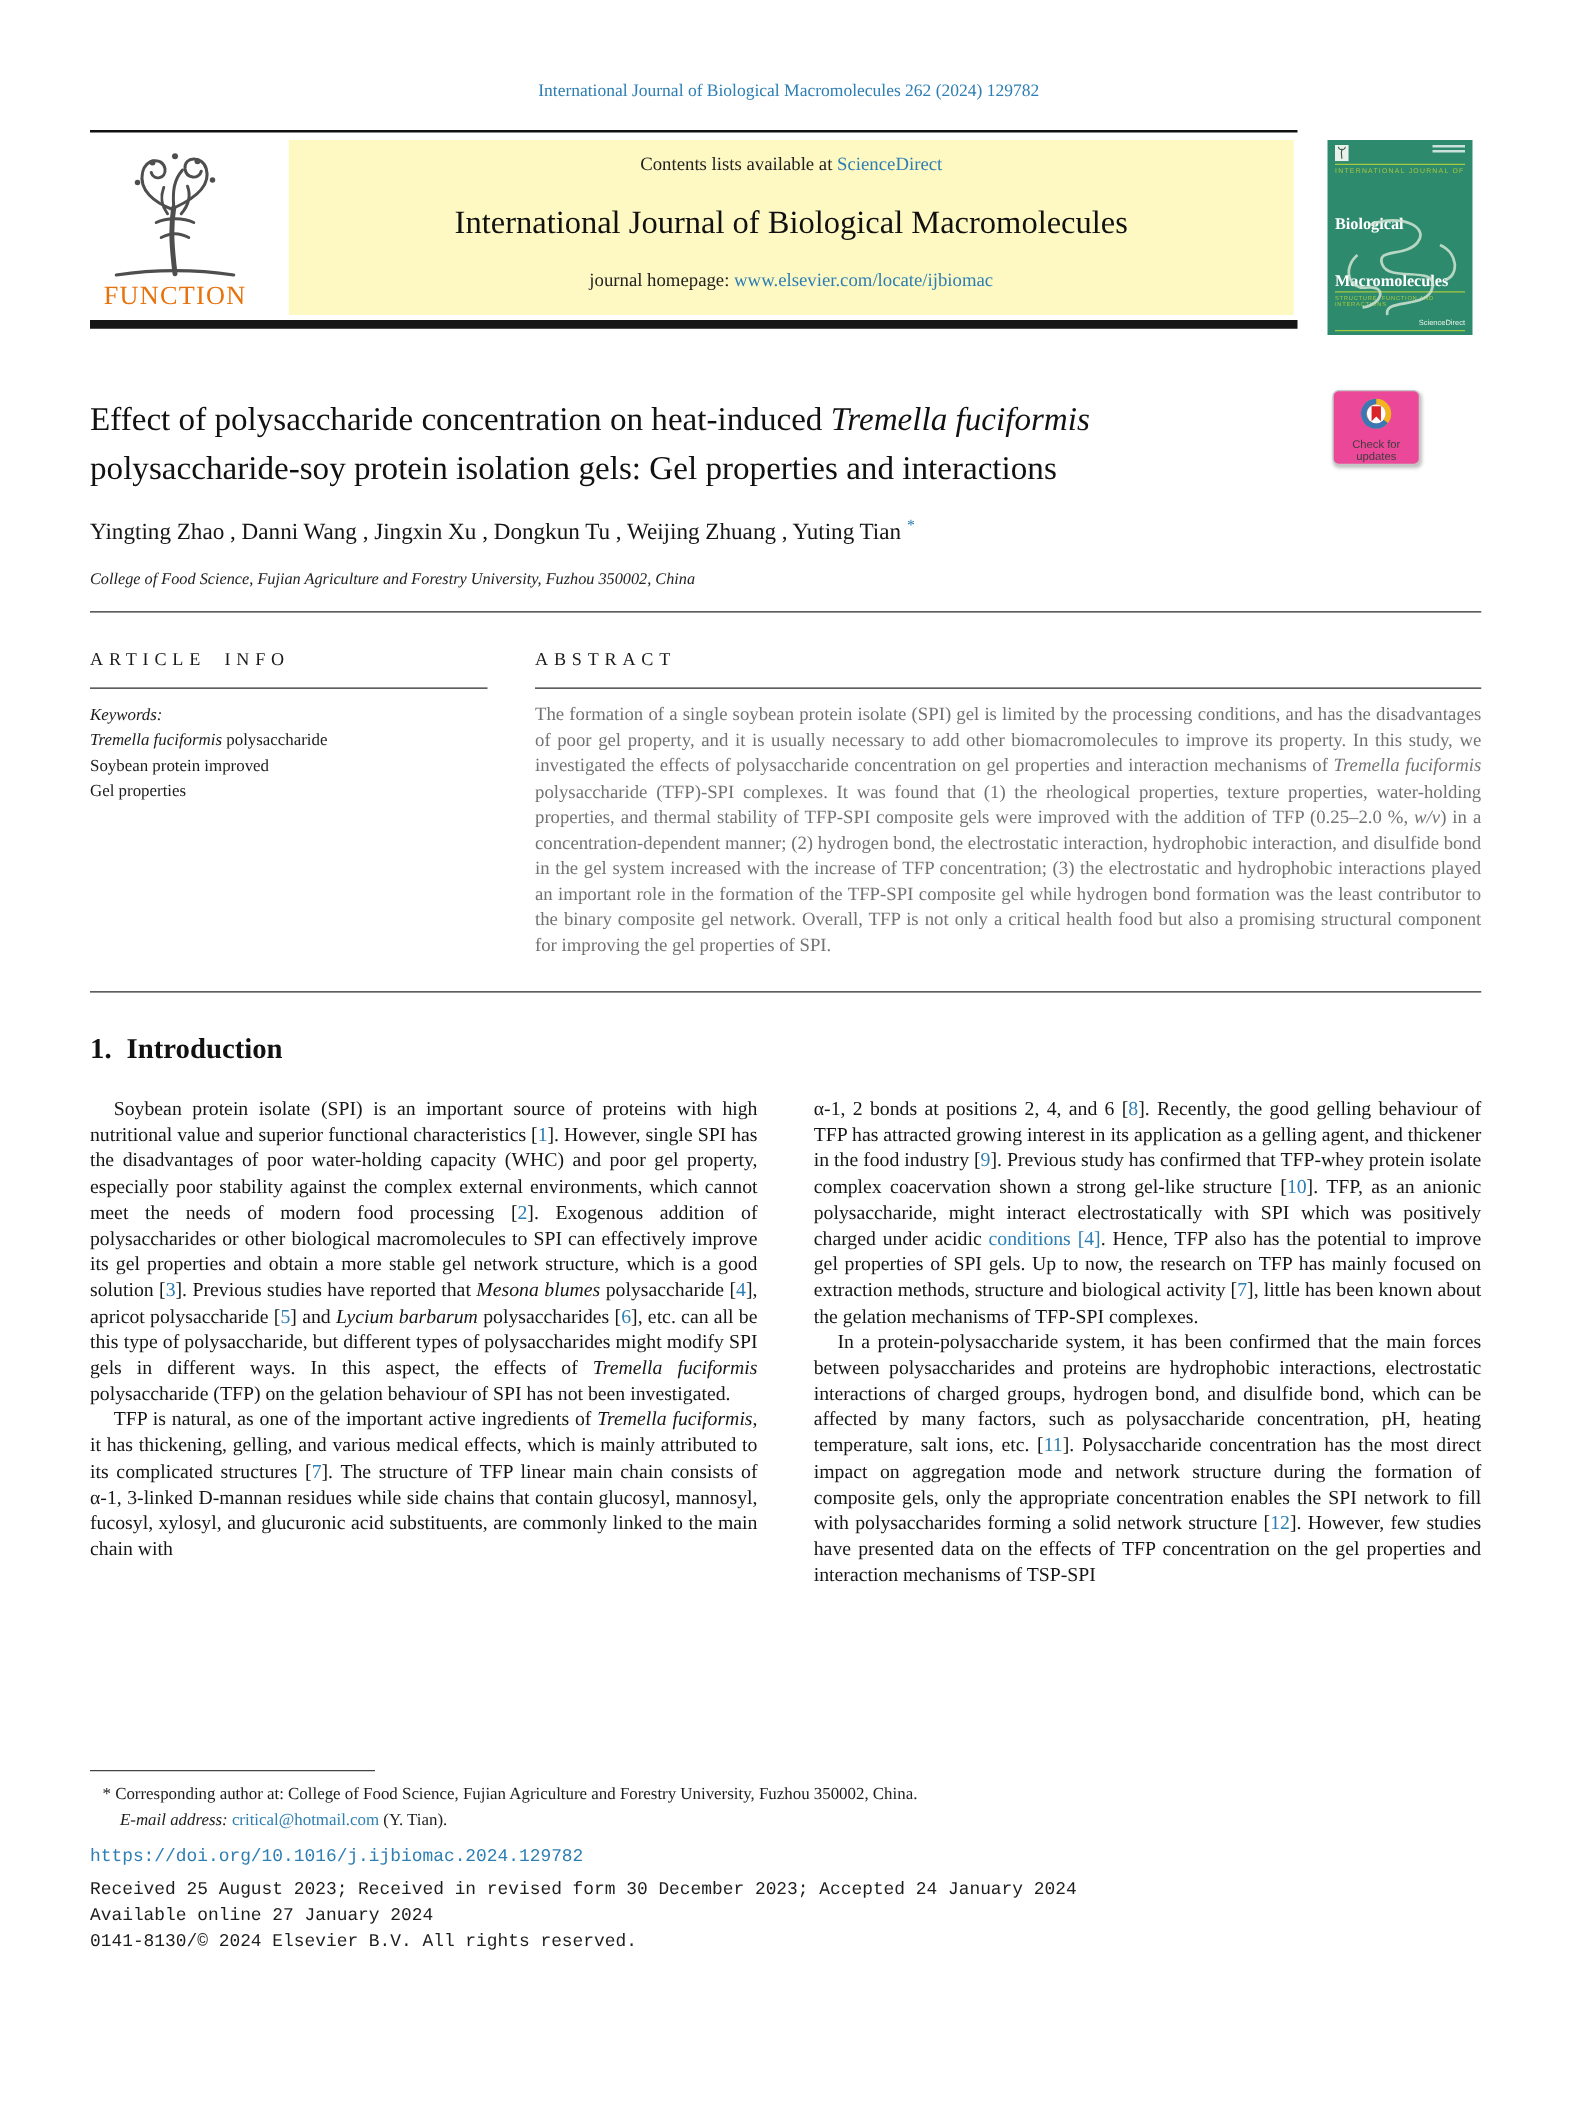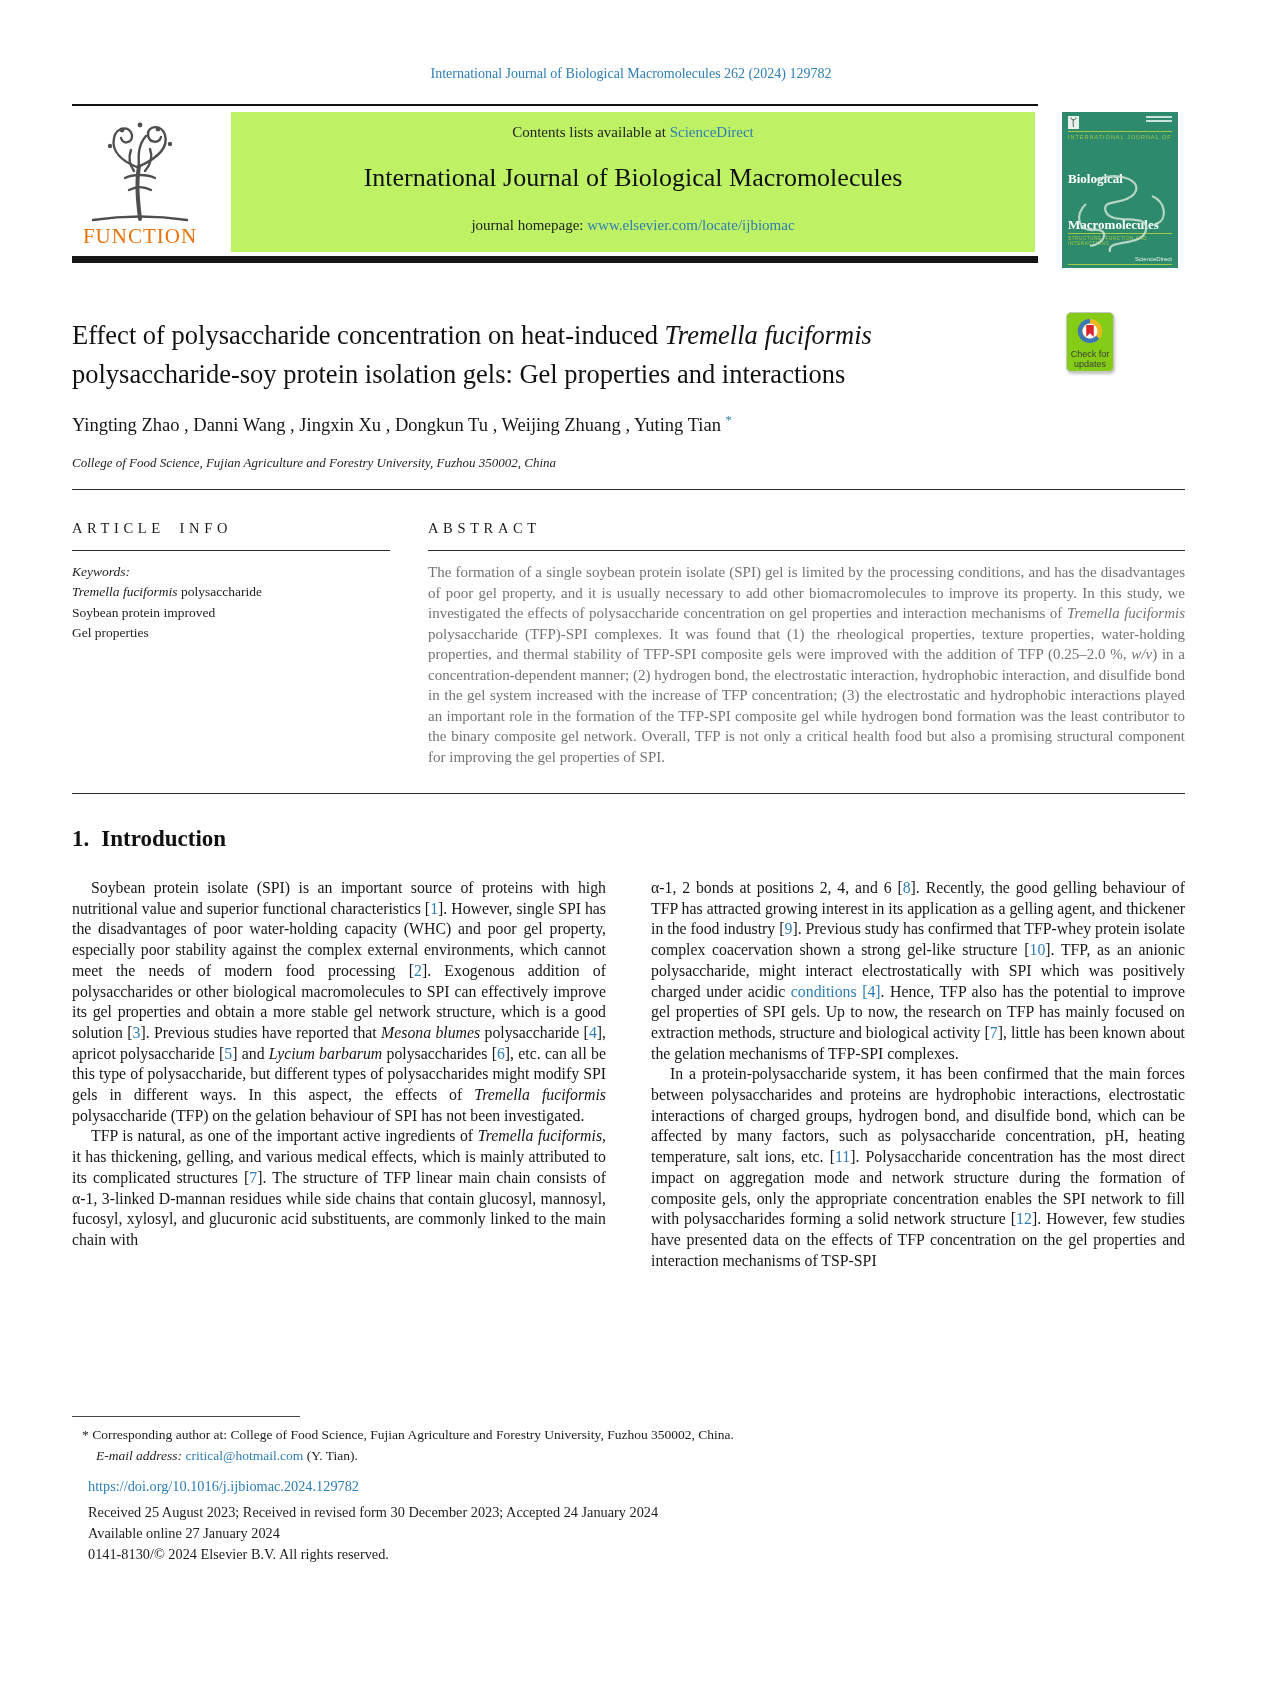--- a/index.html
+++ b/index.html
@@ -20,21 +20,21 @@
   .s-sup{vertical-align:super;font-size:0.68em;}
 
   .top-citation{position:absolute;top:66px;left:0;width:100%;text-align:center;font-size:14px;color:var(--link);}
 
   .header-rule{position:absolute;top:104px;left:72px;width:966px;height:2px;background:#111;}
 
   .elsevier-logo{position:absolute;left:74px;top:116px;width:132px;height:134px;text-align:center;}
   .elsevier-logo svg{display:block;margin:0 auto;}
   .elsevier-word{font-size:21px;letter-spacing:1px;color:var(--elsevier-orange);font-family:"Liberation Serif",serif;margin-top:-2px;}
 
-  .masthead-box{position:absolute;left:231px;top:112px;width:804px;height:140px;background:#bef264;text-align:center;}
+  .masthead-box{position:absolute;left:231px;top:112px;width:804px;height:140px;background:#fef9c3;text-align:center;}
   .contents-line{margin-top:12px;font-size:15px;color:#222;}
   .journal-title{margin-top:22px;font-size:26px;color:#111;}
   .homepage-line{margin-top:24px;font-size:15px;color:#222;}
 
   .cover-thumb{position:absolute;left:1062px;top:112px;width:116px;height:156px;background:var(--cover-green);overflow:hidden;cursor:pointer;}
   .cover-inner{position:relative;width:100%;height:100%;padding:4px 6px;}
   .cover-toprow{display:flex;justify-content:space-between;align-items:flex-start;height:13px;}
   .cover-issn-bars{width:26px;}
   .cover-issn-bars div{height:2px;background:rgba(255,255,255,.75);margin-bottom:2px;}
   .cover-rule{height:1px;background:var(--cover-accent);margin:2px 0;}
@@ -42,21 +42,21 @@
   .cover-title{font-size:13px;font-weight:bold;color:#ffffff;line-height:1.05;font-family:"Liberation Serif",serif;margin-top:32px;}
   .cover-subtitle{font-size:4.6px;letter-spacing:.6px;color:var(--cover-accent);font-family:"Liberation Sans",sans-serif;margin-top:2px;}
   .cover-squiggle{position:absolute;left:4px;top:62px;}
   .cover-footer{position:absolute;right:6px;bottom:6px;font-size:6px;color:#eaf4ec;font-family:"Liberation Sans",sans-serif;}
   .cover-bottomrule{position:absolute;left:6px;right:6px;bottom:3px;height:1px;background:var(--cover-accent);}
 
   .black-bar{position:absolute;left:72px;top:256px;width:966px;height:7px;background:#161616;}
 
   .article-title{position:absolute;left:72px;top:316px;width:905px;font-size:26.5px;font-weight:normal;line-height:1.48;color:#111;}
 
-  .check-badge{position:absolute;left:1066px;top:312px;width:48px;height:60px;background:#84cc16;border:1px solid #c6c6c6;border-radius:5px;box-shadow:1px 2px 3px rgba(0,0,0,.25);text-align:center;padding-top:3px;cursor:pointer;text-decoration:none;display:block;}
+  .check-badge{position:absolute;left:1066px;top:312px;width:70px;height:60px;background:#ec4899;border:1px solid #c6c6c6;border-radius:5px;box-shadow:1px 2px 3px rgba(0,0,0,.25);text-align:center;padding-top:3px;cursor:pointer;text-decoration:none;display:block;}
   .badge-text{font-size:9px;line-height:1.1;color:#3d3d3d;font-family:"Liberation Sans",sans-serif;}
 
   .authors{position:absolute;left:72px;top:413px;width:1000px;font-size:18.5px;color:#151515;}
   .affiliation{position:absolute;left:72px;top:455px;font-size:13px;font-style:italic;color:#222;}
 
   .rule-thin{position:absolute;left:72px;width:1113px;height:1px;background:#2a2a2a;}
   .rule-authors{top:489px;}
   .rule-body{top:793px;}
 
   .info-abs{position:absolute;left:72px;top:520px;width:1113px;display:flex;gap:38px;}
@@ -74,21 +74,21 @@
   .intro-cols{display:flex;gap:45px;margin-top:26px;}
   .intro-col{width:534px;flex:0 0 534px;}
   .para{font-size:15.8px;line-height:20.7px;text-align:justify;color:#161616;hyphens:auto;}
   .para.indent{text-indent:19px;}
 
   .footnote-rule{position:absolute;left:72px;top:1416px;width:228px;height:1px;background:#444;}
   .footnote{position:absolute;left:72px;top:1424px;width:900px;font-size:13.5px;line-height:21px;color:#1d1d1d;}
   .footnote .fn-line1{padding-left:10px;}
   .footnote .fn-line2{padding-left:24px;}
 
-  .imprint{position:absolute;left:88px;top:1476px;width:900px;font-size:14.3px;line-height:21px;color:#1d1d1d;}
+  .imprint{position:absolute;left:72px;top:1476px;width:900px;font-size:14.3px;line-height:21px;color:#1d1d1d;font-family:Liberation Mono, monospace;}
   .imprint .doi{color:var(--link);margin-bottom:5px;}
 </style>
 </head>
 <body>
 
 <div class="page">
 
   <div class="top-citation">International Journal of Biological Macromolecules 262 (2024) 129782</div>
 
   <div class="header-rule"></div>

